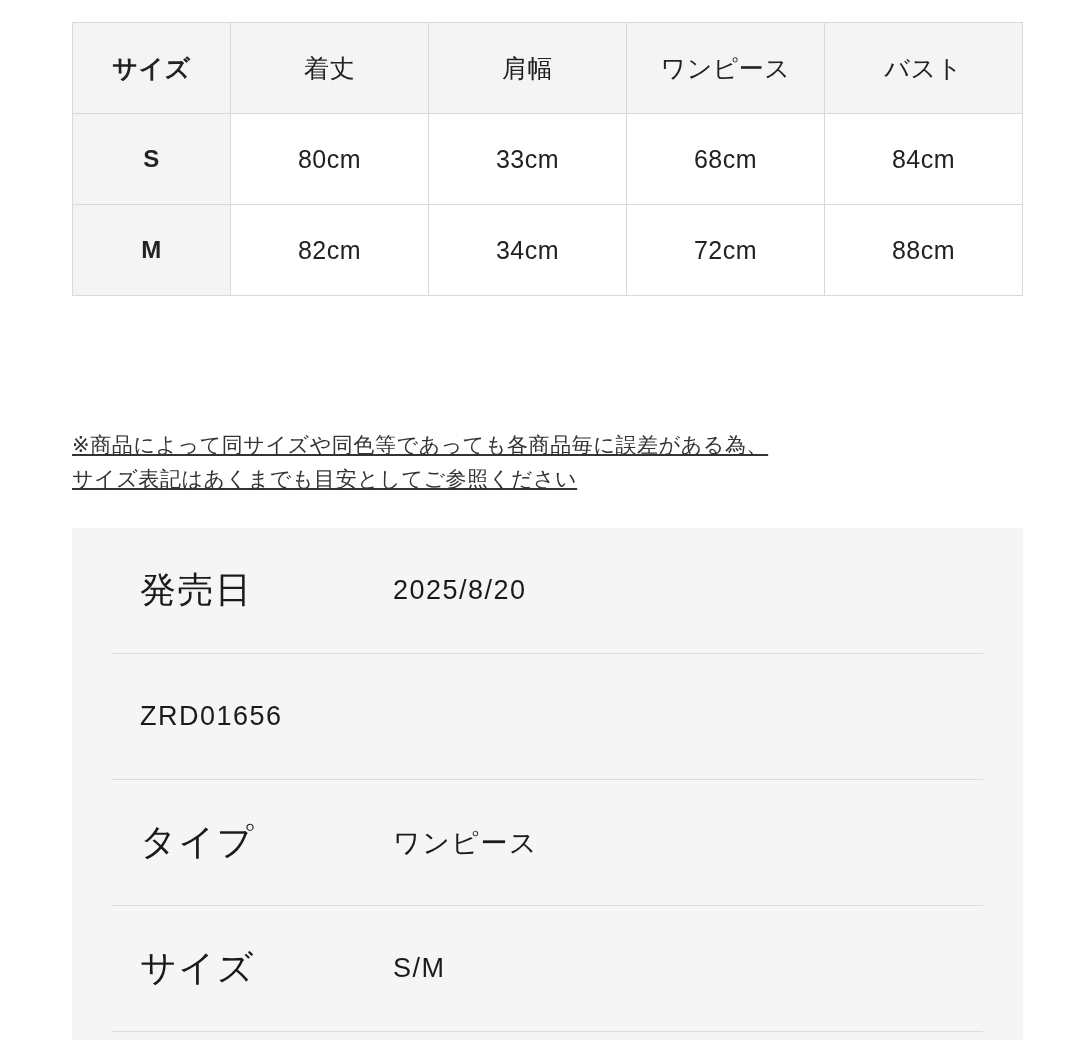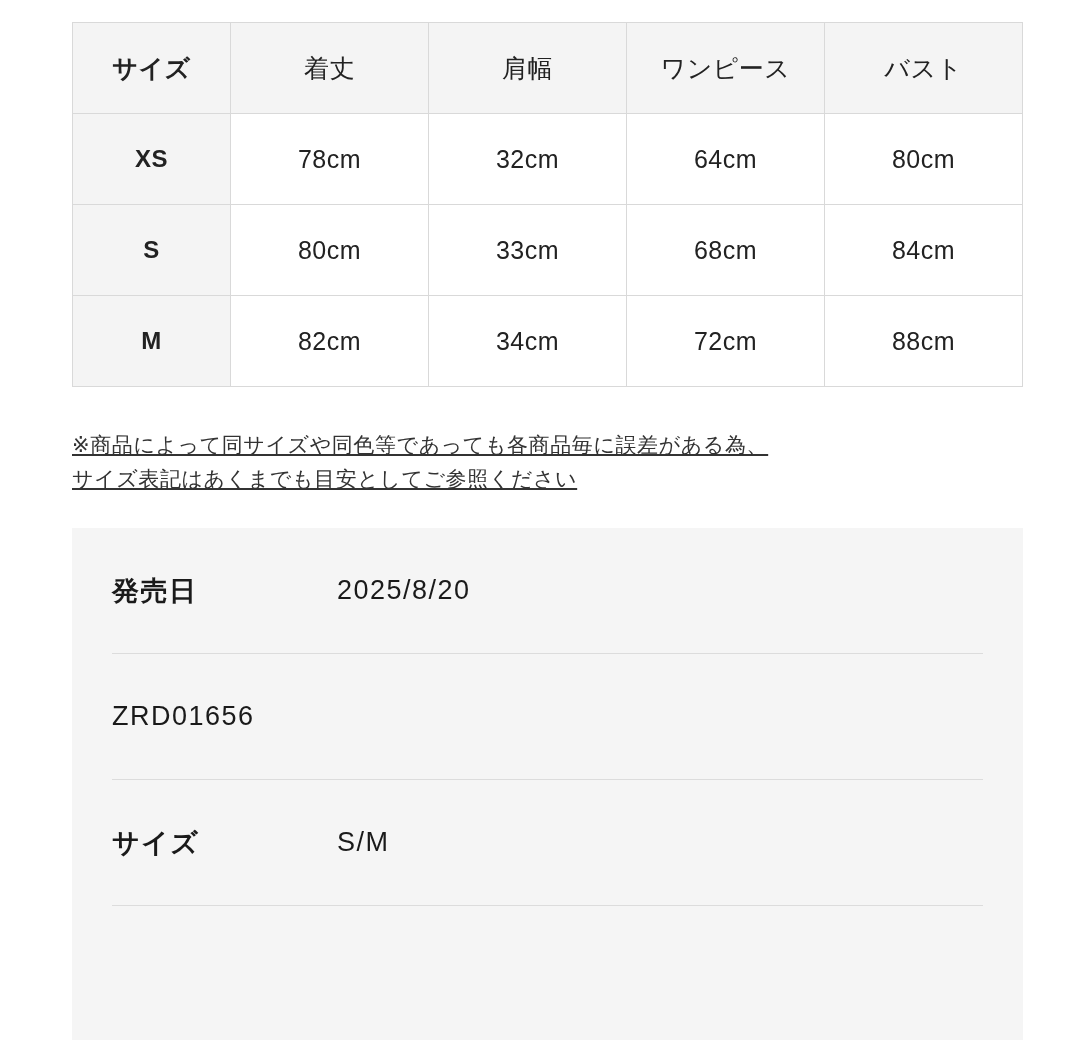--- a/index.html
+++ b/index.html
@@ -88,29 +88,31 @@
     height: 126px;
     border-bottom: 1px solid #dcdcdc;
     box-sizing: border-box;
   }
   .spec-row:last-child {
     border-bottom: 1px solid #dcdcdc;
   }
   .spec-label {
     width: 225px;
     flex: 0 0 225px;
-    font-size: 27px;
-    font-weight: bold;
+    font-size: 36px;
+    font-weight: normal;
     letter-spacing: 1.5px;
     color: #1a1a1a;
+    margin-left: 28px;
   }
   .spec-value {
     font-size: 27px;
     letter-spacing: 1.5px;
     color: #1a1a1a;
+    margin-left: 28px;
   }
 </style>
 </head>
 <body>
 
 <div class="page">
 
   <div class="size-table-wrap">
     <table class="size-table">
       <colgroup>
@@ -123,27 +125,20 @@
       <thead>
         <tr>
           <th>サイズ</th>
           <th>着丈</th>
           <th>肩幅</th>
           <th>ワンピース</th>
           <th>バスト</th>
         </tr>
       </thead>
       <tbody>
-        <tr>
-          <th>XS</th>
-          <td>78cm</td>
-          <td>32cm</td>
-          <td>64cm</td>
-          <td>80cm</td>
-        </tr>
         <tr>
           <th>S</th>
           <td>80cm</td>
           <td>33cm</td>
           <td>68cm</td>
           <td>84cm</td>
         </tr>
         <tr>
           <th>M</th>
           <td>82cm</td>
@@ -162,18 +157,22 @@
 
   <div class="spec-panel">
     <div class="spec-row">
       <div class="spec-label">発売日</div>
       <div class="spec-value">2025/8/20</div>
     </div>
     <div class="spec-row">
       <div class="spec-value">ZRD01656</div>
     </div>
     <div class="spec-row">
+      <div class="spec-label">タイプ</div>
+      <div class="spec-value">ワンピース</div>
+    </div>
+    <div class="spec-row">
       <div class="spec-label">サイズ</div>
       <div class="spec-value">S/M</div>
     </div>
   </div>
 
 </div>
 
 </body></html>

